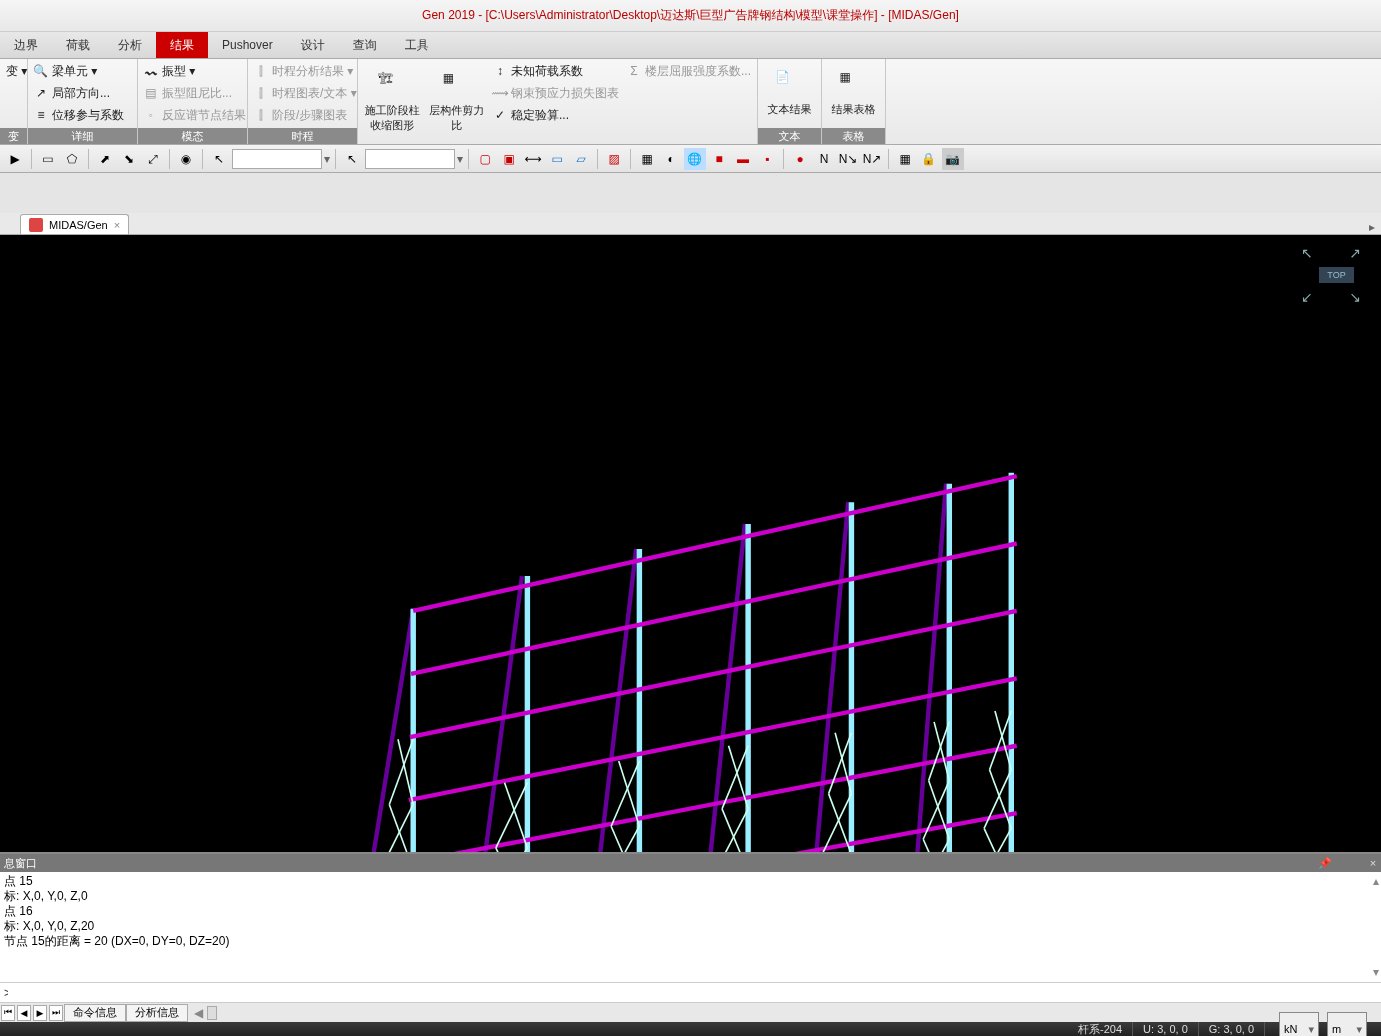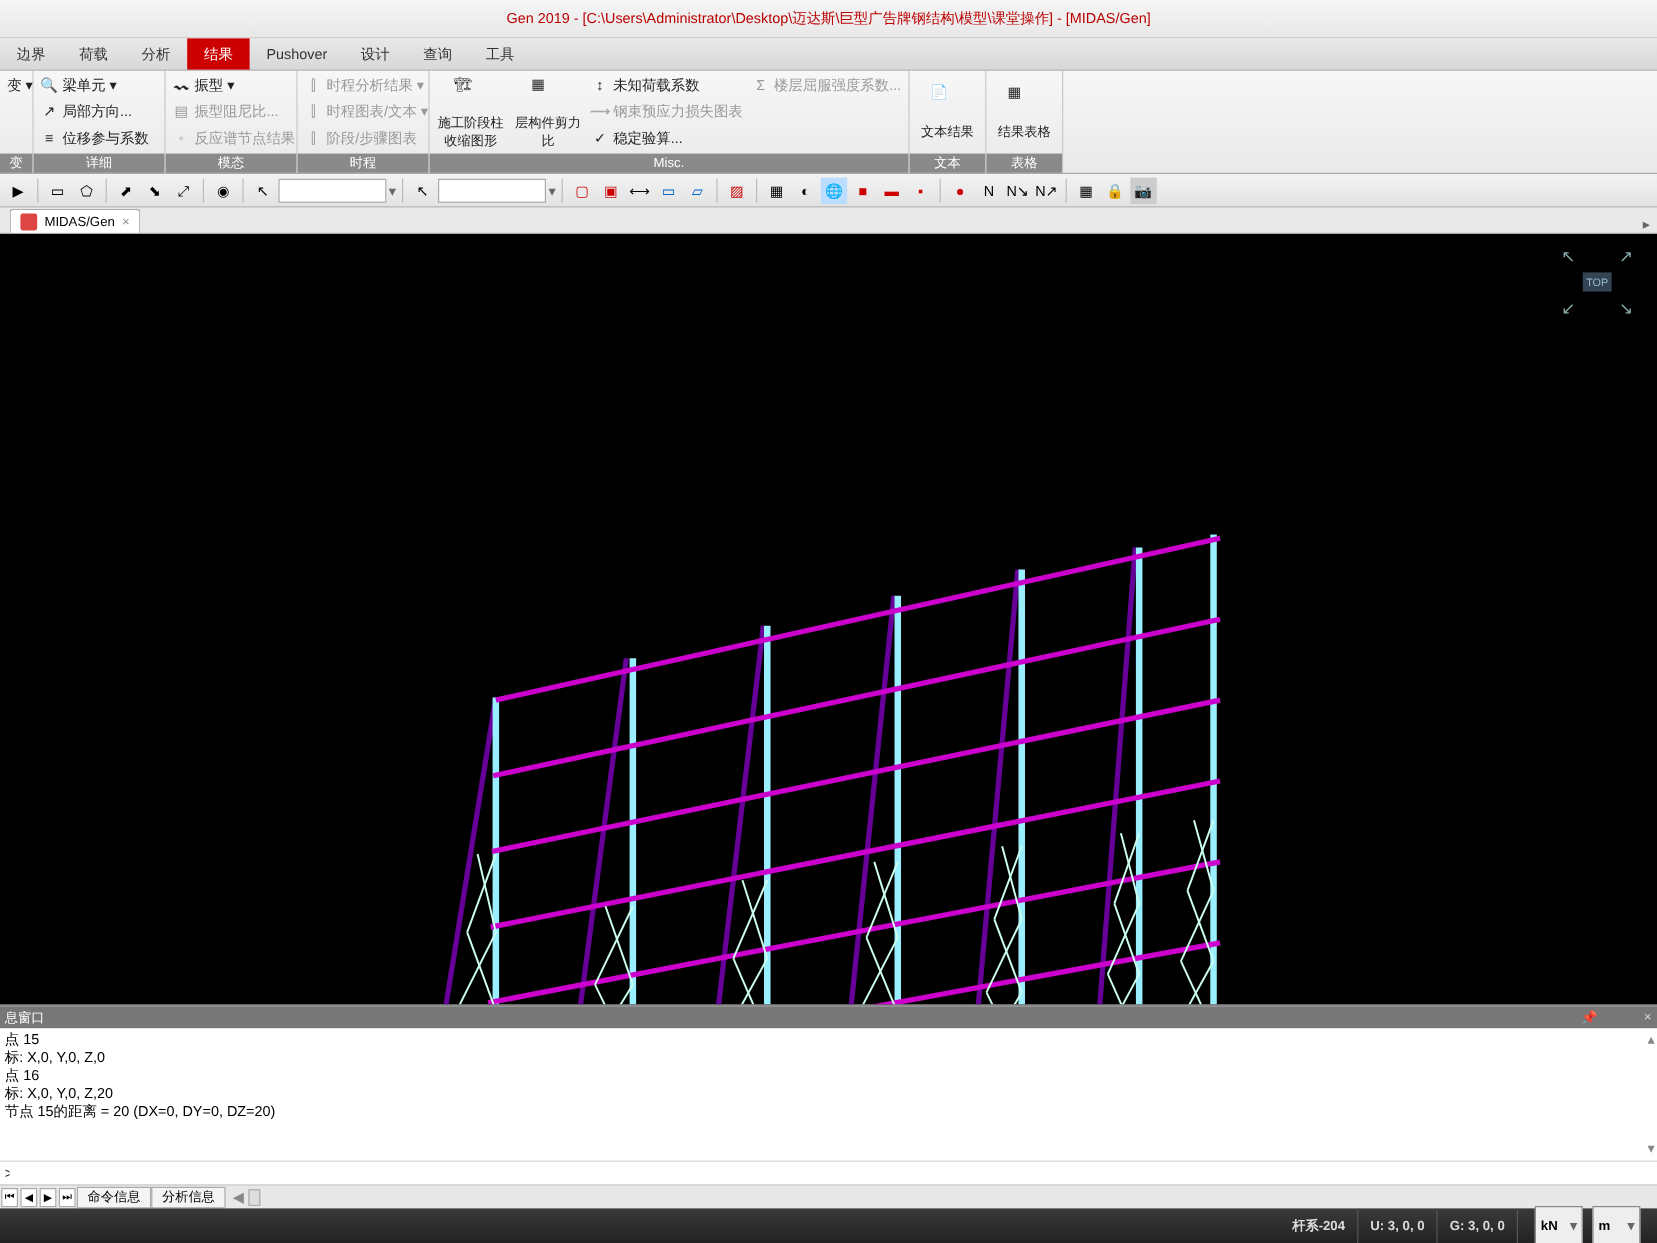--- a/index.html
+++ b/index.html
@@ -20,21 +20,21 @@
 .rbtn.disabled { color:#999; }
 .col { display:flex; flex-direction:column; gap:2px; }
 .bigbtn { display:flex; flex-direction:column; align-items:center; justify-content:center; width:64px; gap:4px; color:#222; cursor:pointer; }
 .bigbtn .bigico { width:28px; height:28px; }
 
 .toolbar { height:28px; background: linear-gradient(#f3f3f3,#e3e3e3); border-bottom:1px solid #aaa; display:flex; align-items:center; padding:0 4px; gap:2px; }
 .tbtn { width:22px; height:22px; display:flex; align-items:center; justify-content:center; border:1px solid transparent; cursor:pointer; }
 .tsep { width:1px; height:20px; background:#bbb; margin:0 3px; }
 .tinput { width:90px; height:20px; border:1px solid #aaa; background:#fff; }
 
-.doctabs { height:22px; background:#e9e9e9; border-bottom:1px solid #aaa; display:flex; align-items:flex-end; padding-left:8px; }
+.doctabs { height:22px; background:#e9e9e9; border-bottom:1px solid #aaa; display:flex; align-items:flex-end; padding-left:20px;margin-top:40px; }
 .doctab { height:20px; background:#fff; border:1px solid #aaa; border-bottom:none; padding:0 8px; display:flex; align-items:center; gap:6px; font-size:11px; border-radius:3px 3px 0 0; }
 .doctab .tico { width:14px; height:14px; background:#d44; border-radius:2px; }
 .doctab .close { color:#888; cursor:pointer; }
 .docspacer { flex:1; }
 .docarrow { width:18px; color:#666; text-align:center; cursor:pointer; }
 
 .viewport { flex:1; background:#000; position:relative; overflow:hidden; }
 .viewcube { position:absolute; top:10px; right:20px; width:60px; height:60px; }
 .vc-arrow { position:absolute; color:#8aa; font-size:14px; }
 
@@ -47,21 +47,21 @@
 .msgbody .dnarrow { position:absolute; right:2px; bottom:2px; color:#888; }
 .msgcmd { height:20px; background:#fff; border-top:1px solid #ccc; display:flex; align-items:center; }
 .msgcmd .prompt { width:8px; color:#333; padding-left:4px; }
 .msgcmd input { flex:1; border:none; outline:none; height:18px; font-size:12px; }
 .msgtabs { height:20px; background:#e8e8e8; border-top:1px solid #ccc; display:flex; align-items:center; }
 .msgtabs .nav { width:14px; height:16px; border:1px solid #aaa; margin:0 1px; background:#fff; display:flex; align-items:center; justify-content:center; font-size:9px; cursor:pointer; }
 .msgtabs .mtab2 { padding:0 8px; height:18px; border:1px solid #aaa; background:#f4f4f4; display:flex; align-items:center; font-size:11px; cursor:pointer; }
 .msgtabs .scroll { flex:1; display:flex; align-items:center; }
 .msgtabs .scrollthumb { margin-left:4px; width:10px; height:14px; background:#ddd; border:1px solid #aaa; }
 
-.statusbar { height:29px; background:linear-gradient(#3a3a3a,#222); color:#ddd; display:flex; align-items:center; font-size:11px;font-weight:bold; }
+.statusbar { height:14px; background:linear-gradient(#3a3a3a,#222); color:#ddd; display:flex; align-items:center; font-size:11px; }
 .statusbar .cell { padding:0 10px; border-right:1px solid #555; height:100%; display:flex; align-items:center; }
 .statusbar .spacer { flex:1; }
 .statusbar .unit { width:40px; background:#eee; color:#000; height:16px; border:1px solid #888; margin:0 4px; display:flex; align-items:center; padding:16px 4px; }
 
 svg line.beam-h { stroke:#c0c; stroke-width:4; }
 svg line.col-v  { stroke:#9ef; stroke-width:5; }
 svg line.brace  { stroke:#609; stroke-width:4; }
 svg line.truss  { stroke:#cfe; stroke-width:1.5; }
 svg line.grid   { stroke:#840; stroke-width:1; }
 </style>
@@ -171,21 +171,20 @@
             <span>稳定验算...</span>
           </div>
       </div>
       <div class="col">
         <div class="rbtn disabled">
             <span class="ico">Σ</span>
             <span>楼层屈服强度系数...</span>
           </div>
       </div>
     </div>
-    <div class="lbl">Misc.</div>
   </div>
   <div class="rgroup" style="width:64px">
     <div class="body">
       <div class="bigbtn">
         <span class="bigico">📄</span>
         <span style="font-size:11px">文本结果</span>
       </div>
     </div>
     <div class="lbl">文本</div>
   </div>
@@ -339,21 +338,21 @@
       <line x1="360" y1="720" x2="400" y2="712"></line>
       <line x1="360" y1="720" x2="345" y2="735"></line>
       <line x1="360" y1="720" x2="360" y2="695"></line>
     </g>
   </svg>
   <div class="viewcube">
     <div class="vc-arrow" style="top:0;left:0">↖</div>
     <div class="vc-arrow" style="top:0;right:0">↗</div>
     <div class="vc-arrow" style="bottom:0;left:0">↙</div>
     <div class="vc-arrow" style="bottom:0;right:0">↘</div>
-    <div style="position:absolute;top:22px;left:18px;width:24px;height:16px;background:#345;color:#9bc;font-size:9px;text-align:center;line-height:16px">TOP</div>
+    <div style="position:absolute;top:22px;left:18px;width:35px;height:16px;background:#345;color:#9bc;font-size:9px;text-align:center;line-height:16px">TOP</div>
   </div>
 </div>
 
 <div class="msgpanel">
   <div class="msghdr">
     <span>息窗口</span>
     <div class="spacer"></div>
     <div class="hbtn">📌</div>
     <div class="hbtn">×</div>
   </div>

